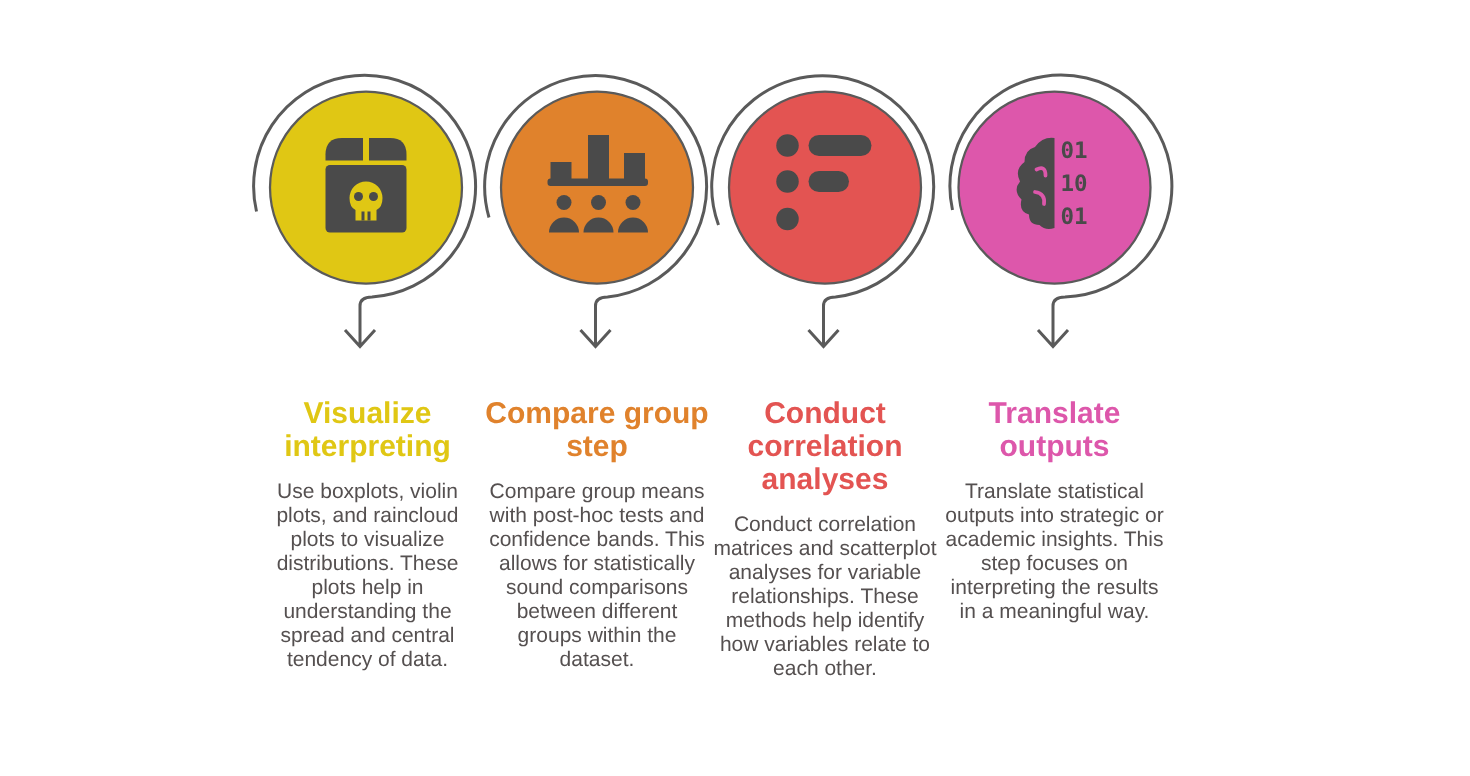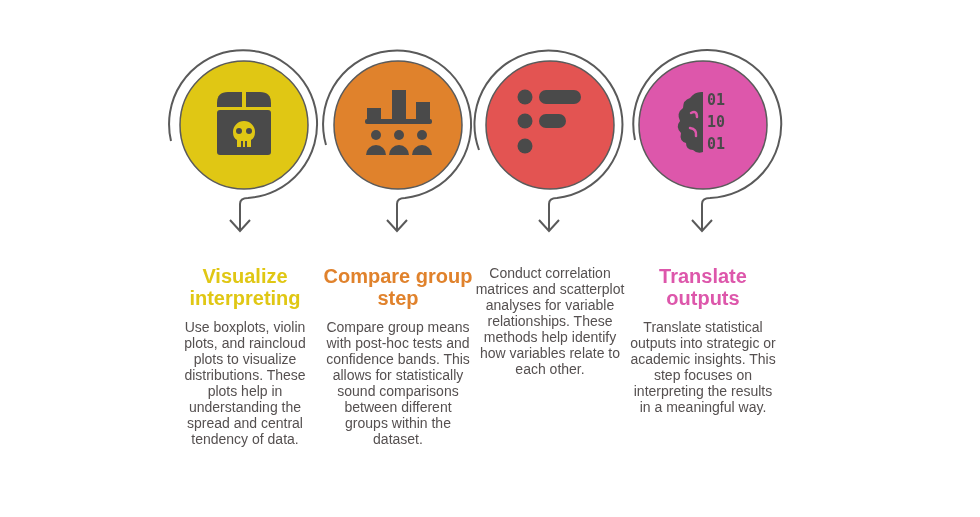--- a/index.html
+++ b/index.html
@@ -85,20 +85,25 @@
 
 <div class="step-text" style="left:323px; top:265px;">
   <div class="step-title" style="color:#e0822c;">
     <div>Compare group</div>
     <div>step</div>
   </div>
   <p class="step-desc">Compare group means with post-hoc tests and confidence bands. This allows for statistically sound comparisons between different groups within the dataset.</p>
 </div>
 
 <div class="step-text" style="left:475px; top:265px;">
+  <div class="step-title" style="color:#e35452;">
+    <div>Conduct</div>
+    <div>correlation</div>
+    <div>analyses</div>
+  </div>
   <p class="step-desc">Conduct correlation matrices and scatterplot analyses for variable relationships. These methods help identify how variables relate to each other.</p>
 </div>
 
 <div class="step-text" style="left:628px; top:265px;">
   <div class="step-title" style="color:#dd57ab;">
     <div>Translate</div>
     <div>outputs</div>
   </div>
   <p class="step-desc">Translate statistical outputs into strategic or academic insights. This step focuses on interpreting the results in a meaningful way.</p>
 </div>

